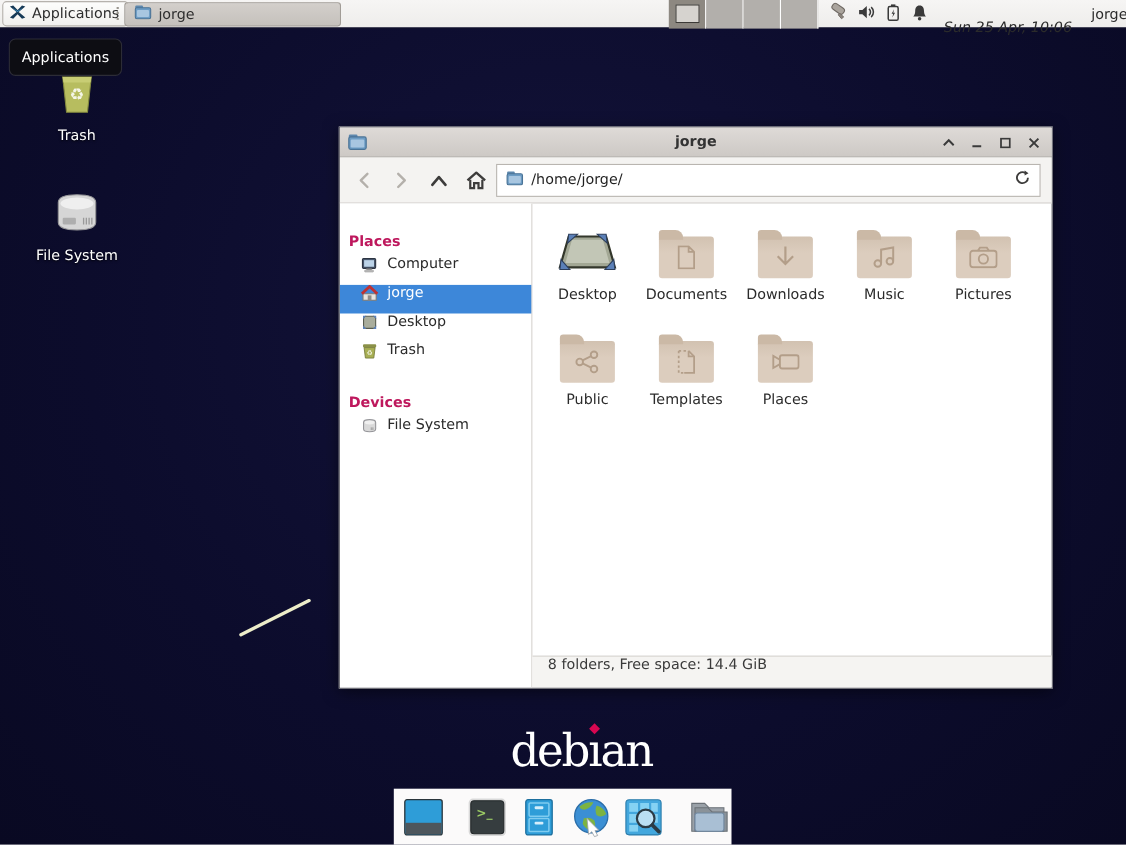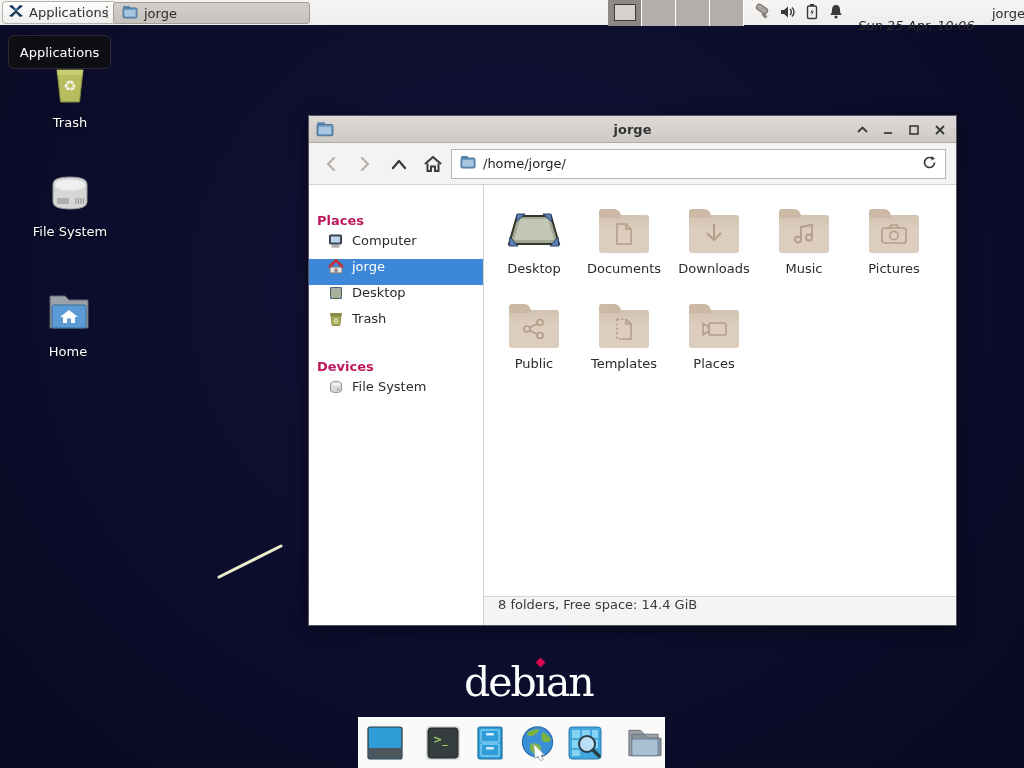--- a/index.html
+++ b/index.html
@@ -185,31 +185,20 @@
             <line x1="31" y1="26" x2="31" y2="32"></line>
             <line x1="33.5" y1="26" x2="33.5" y2="32"></line>
             <line x1="36" y1="26" x2="36" y2="32"></line>
             <line x1="38.5" y1="26" x2="38.5" y2="32"></line>
           </g>
       </svg>
     </span>
     <span class="lbl">File System</span>
   </div>
 
-  <div class="desk-icon" id="desk-home">
-    <span>
-      <svg width="50" height="42" viewBox="0 0 50 42">
-        <path d="M7 4 H22 L26 8 H45 V36 H7 Z" fill="#9aa1a8" stroke="#60666c" stroke-width="1"></path>
-        <rect x="9" y="13" width="34" height="23" rx="2" fill="#5b9bd5" stroke="#3a6f9e" stroke-width="1"></rect>
-        <path d="M26 18 L35 25 H32 V31 H20 V25 H17 Z" fill="#ffffff"></path>
-        <rect x="24" y="26.5" width="4" height="4.5" fill="#5b9bd5"></rect>
-      </svg>
-    </span>
-    <span class="lbl">Home</span>
-  </div>
 
   <svg class="stray-line" width="90" height="50">
     <line x1="9" y1="37" x2="71" y2="6" stroke="#ededc9" stroke-width="3" stroke-linecap="round"></line>
   </svg>
 
   <div class="window">
     <div class="titlebar">
       <span class="win-icon">
         <svg width="18" height="16" viewBox="0 0 16 14">
           <rect x="1" y="1" width="7" height="4" rx="1" fill="#5d87ad"></rect>

